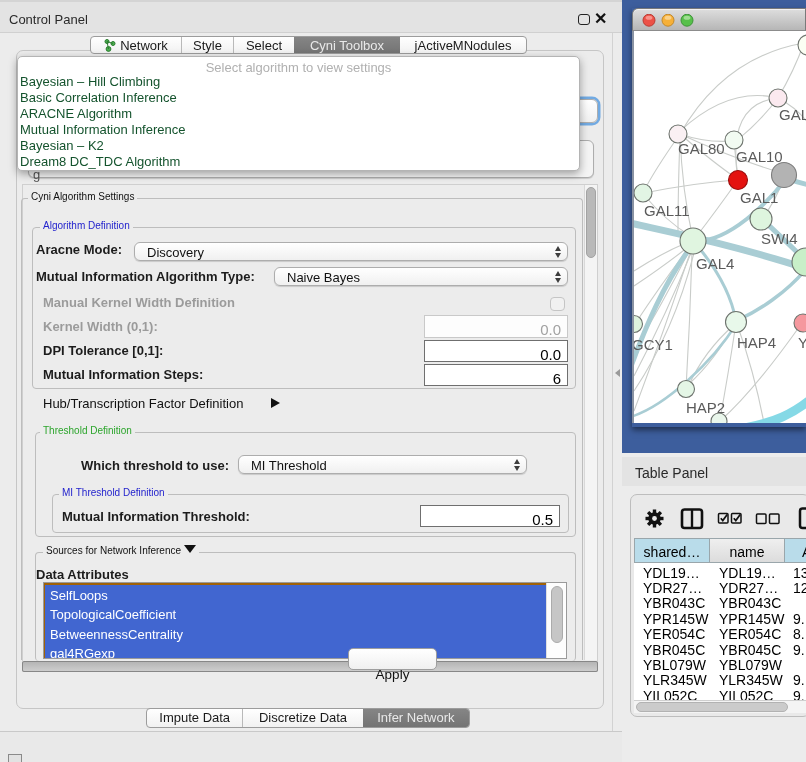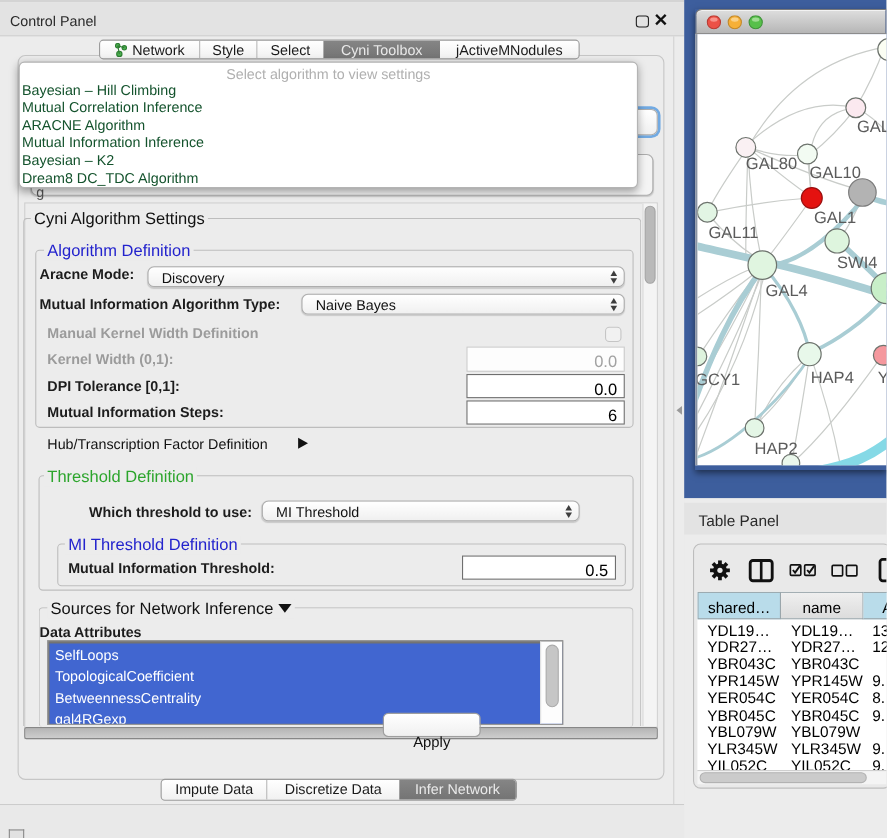--- a/index.html
+++ b/index.html
@@ -7,21 +7,21 @@
 .lbl{font-size:13px;font-weight:bold;color:#1c1c1c;white-space:nowrap}
 .dis{color:#9b9b9b}
 .combo{background:linear-gradient(#ffffff,#f0f0f0);border:1px solid #adadad;border-radius:6px;font-size:13px;color:#111;box-shadow:0 1px 1px rgba(0,0,0,.15)}
 .combo .tx{position:absolute;left:12px;top:2.5px;white-space:nowrap}
 .arr{position:absolute;right:5px;width:7px;display:block}
 .arr .u{display:block;width:0;height:0;border-left:3.5px solid transparent;border-right:3.5px solid transparent;border-bottom:5px solid #3d3d3d;margin-bottom:2px}
 .arr .d{display:block;width:0;height:0;border-left:3.5px solid transparent;border-right:3.5px solid transparent;border-top:5px solid #3d3d3d}
 .fld{background:#fff;border:1px solid #6f6f6f;font-size:15px;color:#000;text-align:right;padding:5px 6px 0 0}
 .fldd{background:#fdfdfd;border:1px solid #c9c9c9;color:#a2a2a2}
 .grp{border:1px solid #bdbdbd;border-radius:4px}
-.gt{position:absolute;top:-8px;background:#ececec;padding:0 3px;font-size:15px;white-space:nowrap}
+.gt{position:absolute;top:-8px;background:#ececec;padding:0 3px;font-size:10px;white-space:nowrap}
 .seg{position:absolute;background:linear-gradient(#ffffff,#f1f1f1);border:1px solid #9c9c9c;border-radius:4px;overflow:hidden;display:flex}
 .seg .s{font-size:13px;color:#1a1a1a;display:flex;align-items:center;justify-content:center;position:relative}
 .seg .s.sep{border-left:1px solid #b9b9b9}
 .seg .s.on{background:linear-gradient(#858585,#747474);color:#e9e9e9}
 .pi{font-size:13px;color:#14532d;white-space:nowrap;position:absolute;left:19px}
 </style></head><body>
 
 <div class="ab" style="left:0;top:0;width:622px;height:762px;background:#ececec"></div>
 <div class="ab" style="left:0;top:0;width:622px;height:2px;background:#d4d4d4"></div>
 <div class="ab" style="left:0;top:2px;width:622px;height:31px;background:#e3e3e3;border-bottom:1px solid #d0d0d0"></div>
@@ -104,34 +104,34 @@
  <span class="gt" style="left:6px;color:#2323cd">MI Threshold Definition</span>
 </div>
 <div class="ab lbl" style="left:62px;top:509px">Mutual Information Threshold:</div>
 <div class="ab fld" style="left:420px;top:505px;width:140px;height:22px">0.5</div>
 
 <div class="ab grp" style="left:35px;top:552px;width:541px;height:109px;border-bottom:none">
  <span class="gt" style="left:7px;color:#111">Sources for Network Inference <span style="display:inline-block;width:0;height:0;border-left:6px solid transparent;border-right:6px solid transparent;border-top:8px solid #111;vertical-align:1px"></span></span>
 </div>
 <div class="ab lbl" style="left:36px;top:567px">Data Attributes</div>
 
-<div class="ab" style="left:43px;top:582px;width:469px;height:77px;border:1px solid #9a9a9a;background:#737373;overflow:hidden">
+<div class="ab" style="left:43px;top:582px;width:524px;height:77px;border:1px solid #9a9a9a;background:#a16207;overflow:hidden">
  <div style="position:absolute;left:1px;top:1.5px;width:501px;height:78px;background:#4166d0"></div>
  <div class="pi" style="left:6px;top:5px;color:#fff">SelfLoops</div>
  <div class="pi" style="left:6px;top:24.3px;color:#fff">TopologicalCoefficient</div>
  <div class="pi" style="left:6px;top:43.6px;color:#fff">BetweennessCentrality</div>
  <div class="pi" style="left:6px;top:62.9px;color:#fff">gal4RGexp</div>
  <div style="position:absolute;right:0;top:0;width:20px;height:77px;background:#fdfdfd;border-left:1px solid #e0e0e0"></div>
  <div style="position:absolute;right:3.5px;top:3px;width:12px;height:57px;background:#c6c6c6;border:1px solid #ababab;border-radius:6px"></div>
 </div>
 
 <div class="ab" style="left:17px;top:56px;width:563px;height:115px;background:#fff;border:1px solid #b4b4b4;border-radius:5px;box-shadow:0 3px 8px rgba(0,0,0,.35)">
  <div style="position:absolute;left:0;top:2.5px;width:100%;text-align:center;font-size:13px;color:#b0b0b0">Select algorithm to view settings</div>
  <div class="pi" style="top:17px;left:2px">Bayesian – Hill Climbing</div>
- <div class="pi" style="top:33px;left:2px">Mutual Correlation Inference</div>
+ <div class="pi" style="top:33px;left:2px">Basic Correlation Inference</div>
  <div class="pi" style="top:49px;left:2px;font-weight:normal">ARACNE Algorithm</div>
  <div class="pi" style="top:65px;left:2px">Mutual Information Inference</div>
  <div class="pi" style="top:81px;left:2px">Bayesian – K2</div>
  <div class="pi" style="top:97px;left:2px">Dream8 DC_TDC Algorithm</div>
 </div>
 
 <div class="ab" style="left:348px;top:648px;width:89px;height:22px;background:linear-gradient(#ffffff,#f0f0f0);border:1px solid #9e9e9e;border-radius:5px;text-align:center;font-size:13.5px;color:#111;padding-top:18px">Apply</div>
 
 <div class="seg" style="left:146px;top:708px;width:324px;height:19.5px">
  <div class="s" style="width:96px">Impute Data</div>

